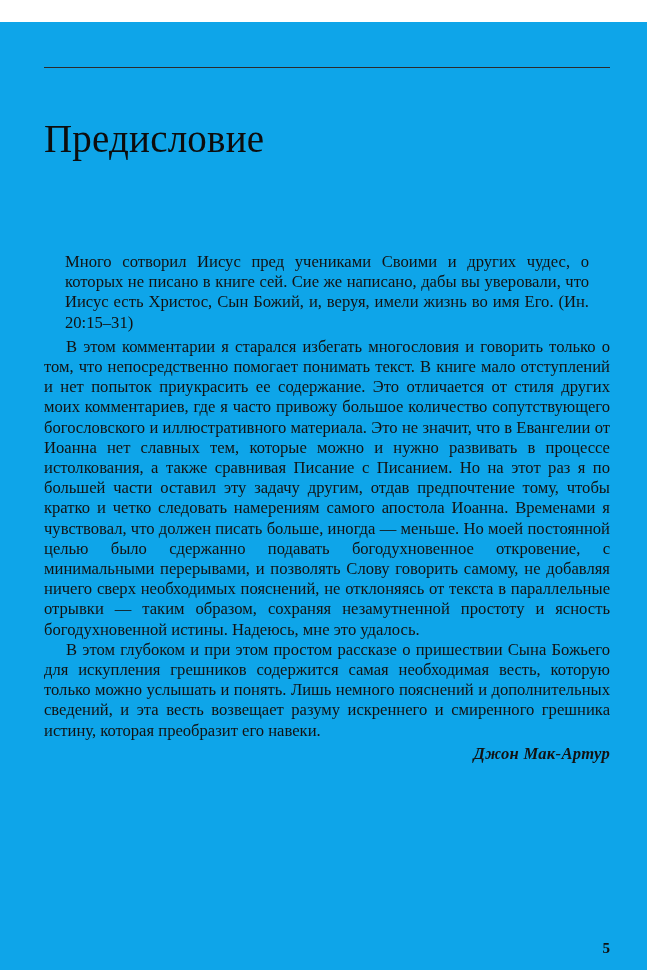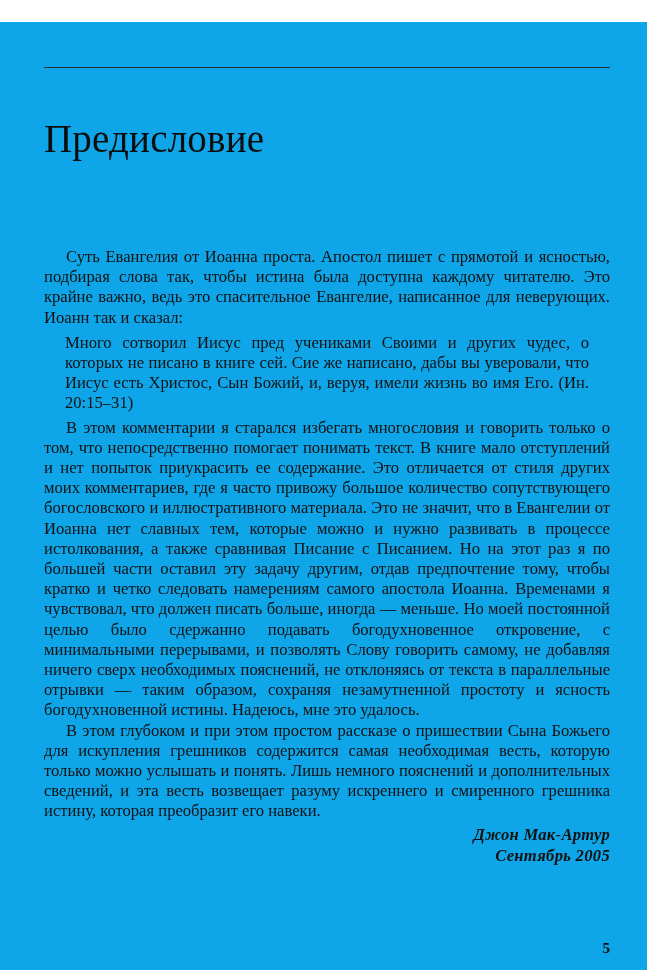--- a/index.html
+++ b/index.html
@@ -119,33 +119,31 @@
 
 <div class="page">
   <div class="content">
 
     <div class="top-rule"></div>
 
     <h1 class="page-title">Предисловие</h1>
 
     <div class="body-text">
 
-      <p>Суть Евангелия от Иоанна проста. Апостол пишет с прямотой и ясностью, подбирая слова так, чтобы истина была доступна каждому читателю. Это крайне важно, ведь это спасительное Евангелие, написанное для неверующих. Иоанн так и сказал:</p>
 
       <blockquote class="quote">
         <p>Много сотворил Иисус пред учениками Своими и других чудес, о которых не писано в книге сей. Сие же написано, дабы вы уверовали, что Иисус есть Христос, Сын Божий, и, веруя, имели жизнь во имя Его. (Ин. 20:15–31)</p>
       </blockquote>
 
       <p>В этом комментарии я старался избегать многословия и говорить только о том, что непосредственно помогает понимать текст. В книге мало отступлений и нет попыток приукрасить ее содержание. Это отличается от стиля других моих комментариев, где я часто привожу большое количество сопутствующего богословского и иллюстративного материала. Это не значит, что в Евангелии от Иоанна нет славных тем, которые можно и нужно развивать в процессе истолкования, а также сравнивая Писание с Писанием. Но на этот раз я по большей части оставил эту задачу другим, отдав предпочтение тому, чтобы кратко и четко следовать намерениям самого апостола Иоанна. Временами я чувствовал, что должен писать больше, иногда — меньше. Но моей постоянной целью было сдержанно подавать богодухновенное откровение, с минимальными перерывами, и позволять Слову говорить самому, не добавляя ничего сверх необходимых пояснений, не отклоняясь от текста в параллельные отрывки — таким образом, сохраняя незамутненной простоту и ясность богодухновенной истины. Надеюсь, мне это удалось.</p>
 
       <p>В этом глубоком и при этом простом рассказе о пришествии Сына Божьего для искупления грешников содержится самая необходимая весть, которую только можно услышать и понять. Лишь немного пояснений и дополнительных сведений, и эта весть возвещает разуму искреннего и смиренного грешника истину, которая преобразит его навеки.</p>
 
       <div class="sig">
         <span class="sig-line">Джон Мак-Артур</span>
-        <span class="sig-line">Сентябрь 2005</span>
       </div>
 
     </div>
 
     <div class="page-number">5</div>
 
   </div>
 </div>
 
 </body></html>

